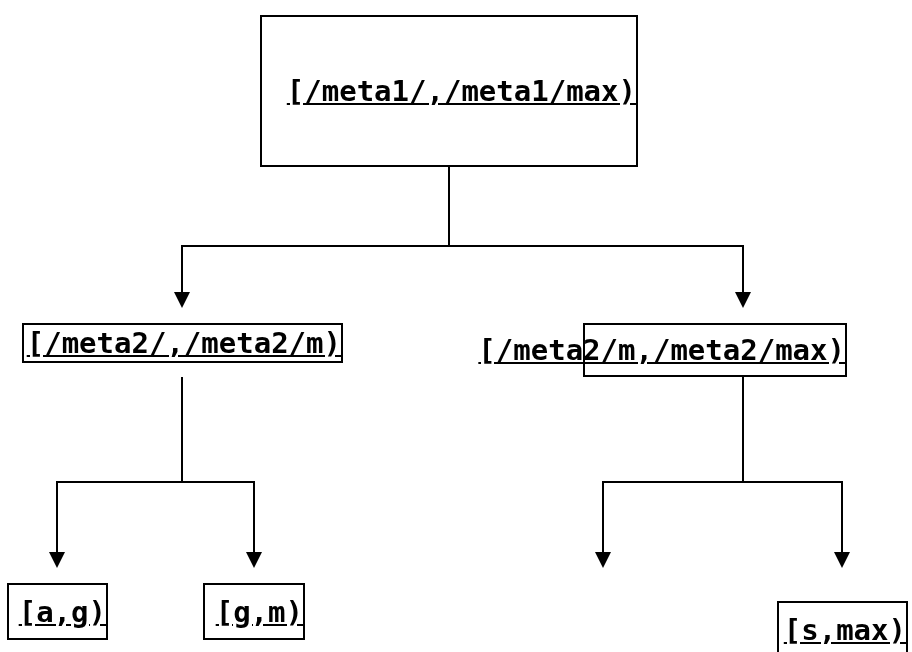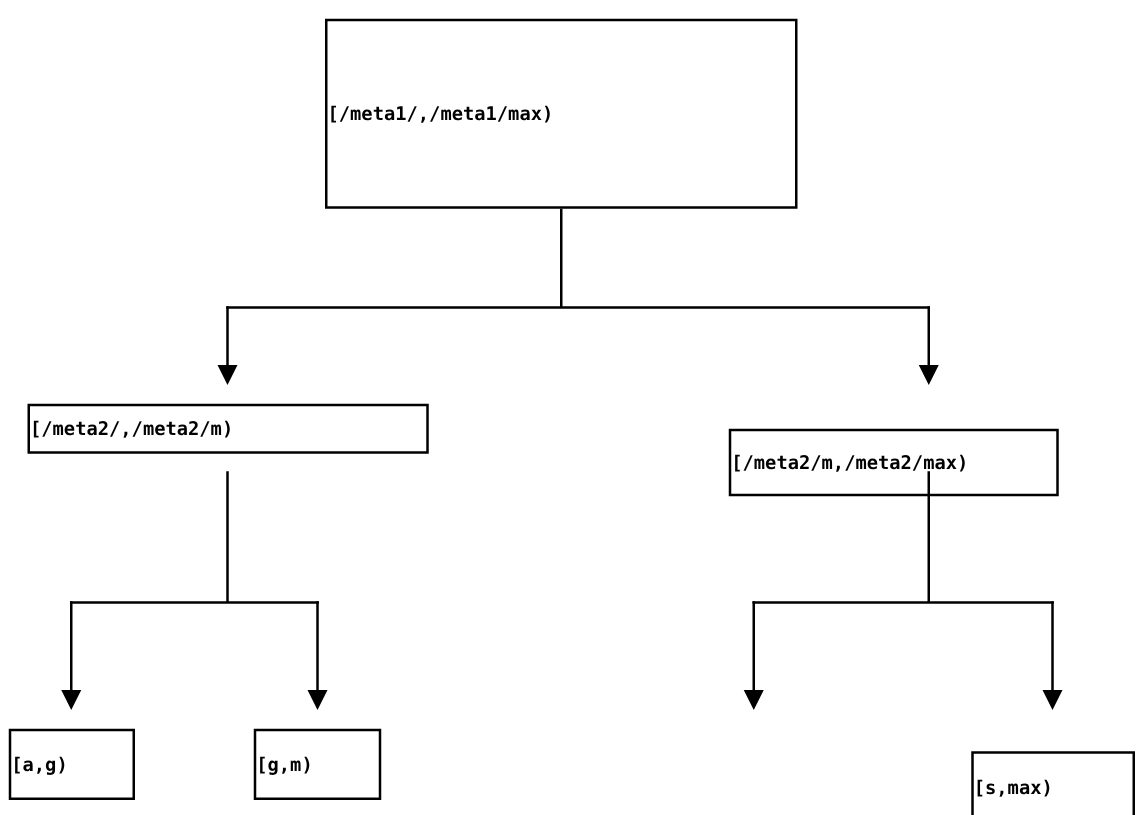--- a/index.html
+++ b/index.html
@@ -15,30 +15,31 @@
     font-family: "DejaVu Sans Mono", "Liberation Mono", monospace;
     overflow: hidden;
   }
   .node {
     position: absolute;
     box-sizing: border-box;
     border: 2px solid #000000;
     background: #ffffff;
     display: flex;
     align-items: center;
-    justify-content: flex-start;
-    font-size: 15px;
+    justify-content: flex-end;
+    font-size: 29px;
     font-weight: 600;
     color: #000000;
     white-space: nowrap;
+    text-decoration: underline;
   }
   
   .node-root       { left: 260px; top: 15px;  width: 378px; height: 152px; }
   .node-meta2-low  { left: 22px;  top: 323px; width: 321px; height: 40px; }
-  .node-meta2-high { left: 583px; top: 323px; width: 264px; height: 54px; margin-top: 20px; }
+  .node-meta2-high { left: 583px; top: 323px; width: 264px; height: 54px; }
   .node-leaf-ag    { left: 7px;   top: 583px; width: 101px; height: 57px; }
   .node-leaf-gm    { left: 203px; top: 583px; width: 102px; height: 57px; }
   .node-leaf-ms    { left: 554px; top: 583px; width: 99px;  height: 57px; }
   .node-leaf-smax  { left: 777px; top: 601px; width: 131px; height: 57px; }
 
   
   .h-line {
     position: absolute;
     height: 2px;
     background: #000000;

